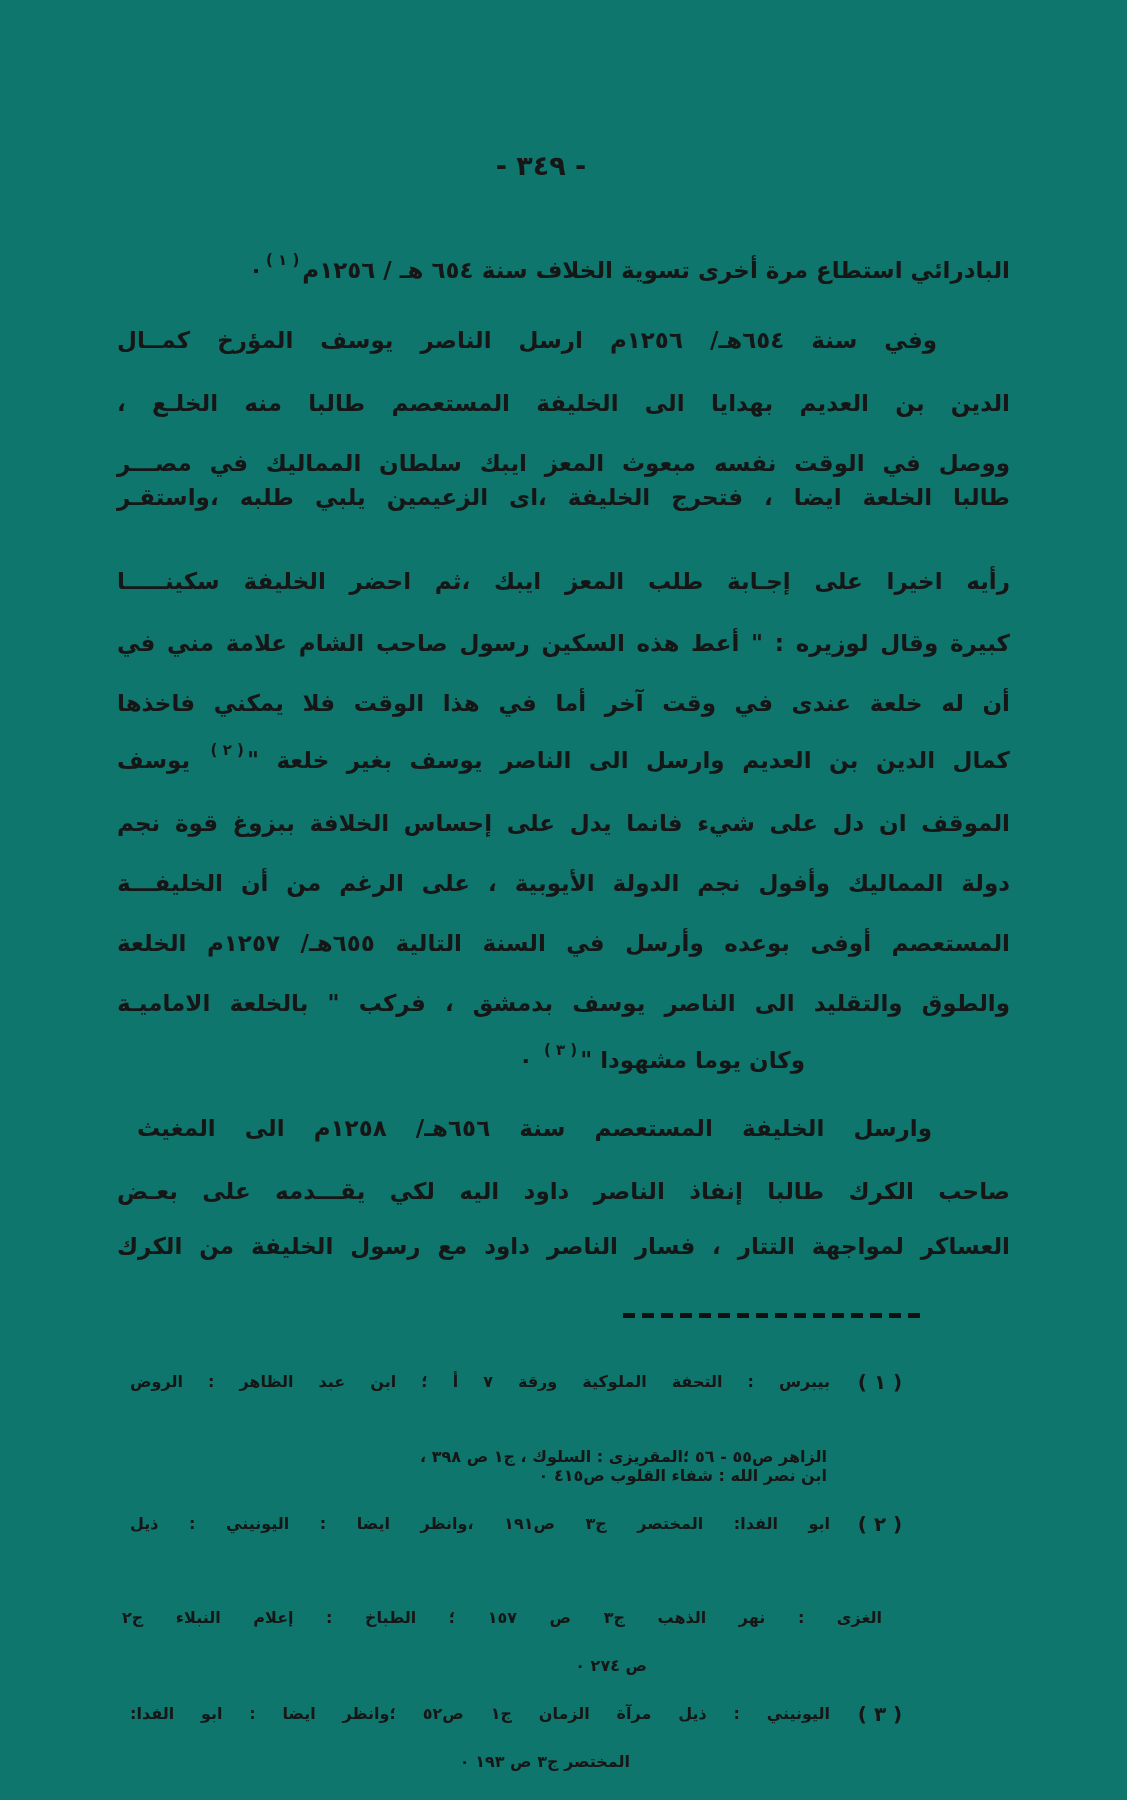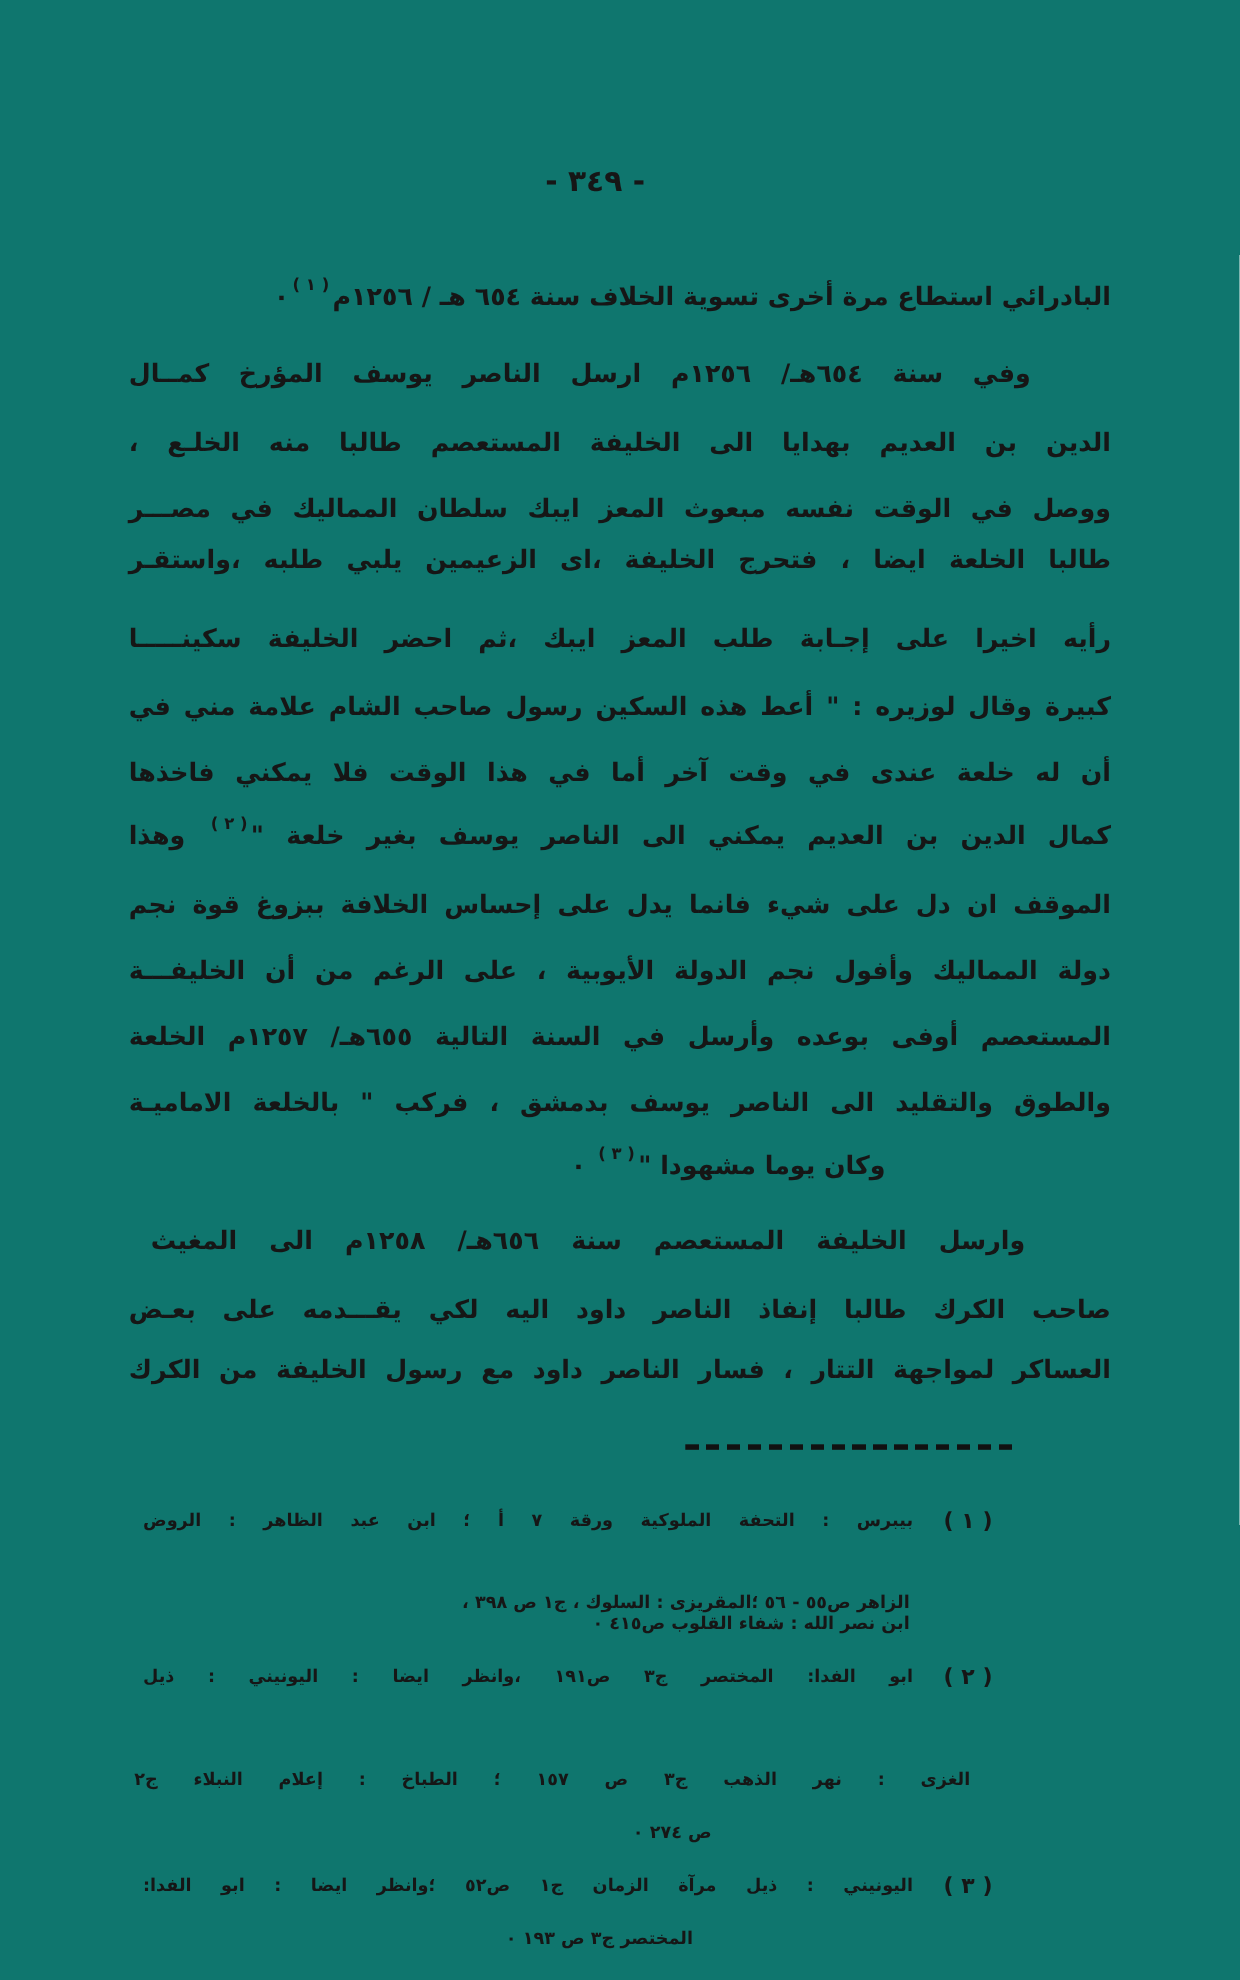--- a/index.html
+++ b/index.html
@@ -64,25 +64,25 @@
 
 <div class="page">
 
   <div class="pageno">- ٣٤٩ -</div>
 
   <div class="bl nat" style="top:252px;right:117px;"><span>البادرائي استطاع مرة أخرى تسوية الخلاف سنة ٦٥٤ هـ / ١٢٥٦م</span><span class="fnm">( ١ )</span><span>٠</span></div>
 
   <div class="bl just" style="top:322px;right:190px;width:820px;">وفي سنة ٦٥٤هـ/ ١٢٥٦م ارسل الناصر يوسف المؤرخ كمــال</div>
   <div class="bl just" style="top:385px;right:117px;width:893px;">الدين بن العديم بهدايا الى الخليفة المستعصم طالبا منه الخلـع ،</div>
   <div class="bl just" style="top:445px;right:117px;width:893px;">ووصل في الوقت نفسه مبعوث المعز ايبك سلطان المماليك في مصـــر</div>
-  <div class="bl just" style="top:491px;right:117px;width:893px;">طالبا الخلعة ايضا ، فتحرج الخليفة ،اى الزعيمين يلبي طلبه ،واستقـر</div>
+  <div class="bl just" style="top:479px;right:117px;width:893px;">طالبا الخلعة ايضا ، فتحرج الخليفة ،اى الزعيمين يلبي طلبه ،واستقـر</div>
   <div class="bl just" style="top:563px;right:117px;width:893px;">رأيه اخيرا على إجـابة طلب المعز ايبك ،ثم احضر الخليفة سكينـــــا</div>
   <div class="bl just" style="top:625px;right:117px;width:893px;">كبيرة وقال لوزيره : " أعط هذه السكين رسول صاحب الشام علامة مني في</div>
   <div class="bl just" style="top:685px;right:117px;width:893px;">أن له خلعة عندى في وقت آخر أما في هذا الوقت فلا يمكني فاخذها</div>
-  <div class="bl just" style="top:742px;right:117px;width:893px;"><span>كمال الدين بن العديم يمكني الى الناصر يوسف بغير خلعة "</span><span class="fnm">( ٢ )</span><span> وهذا</span></div>
+  <div class="bl just" style="top:742px;right:117px;width:893px;"><span>كمال الدين بن العديم وارسل الى الناصر يوسف بغير خلعة "</span><span class="fnm">( ٢ )</span><span> يوسف</span></div>
   <div class="bl just" style="top:805px;right:117px;width:893px;">الموقف ان دل على شيء فانما يدل على إحساس الخلافة ببزوغ قوة نجم</div>
   <div class="bl just" style="top:865px;right:117px;width:893px;">دولة المماليك وأفول نجم الدولة الأيوبية ، على الرغم من أن الخليفـــة</div>
   <div class="bl just" style="top:925px;right:117px;width:893px;">المستعصم أوفى بوعده وأرسل في السنة التالية ٦٥٥هـ/ ١٢٥٧م الخلعة</div>
   <div class="bl just" style="top:985px;right:117px;width:893px;">والطوق والتقليد الى الناصر يوسف بدمشق ، فركب " بالخلعة الاماميـة</div>
   <div class="bl nat" style="top:1042px;right:322px;"><span>وكان يوما مشهودا "</span><span class="fnm">( ٣ )</span><span> ٠</span></div>
 
   <div class="bl just" style="top:1110px;right:195px;width:795px;">وارسل الخليفة المستعصم سنة ٦٥٦هـ/ ١٢٥٨م الى المغيث</div>
   <div class="bl just" style="top:1228px;right:117px;width:893px;">العساكر لمواجهة التتار ، فسار الناصر داود مع رسول الخليفة من الكرك</div>
   <div class="bl just" style="top:1173px;right:117px;width:893px;">صاحب الكرك طالبا إنفاذ الناصر داود اليه لكي يقـــدمه على بعـض</div>
 

